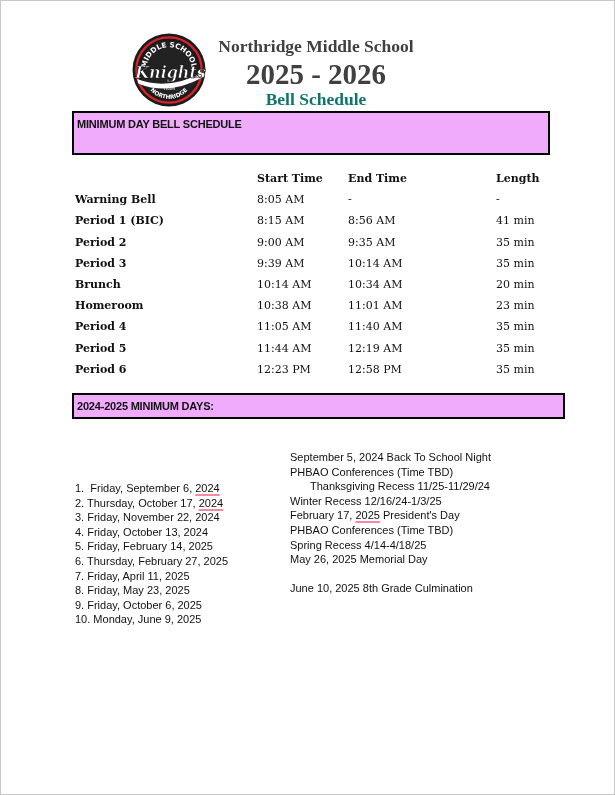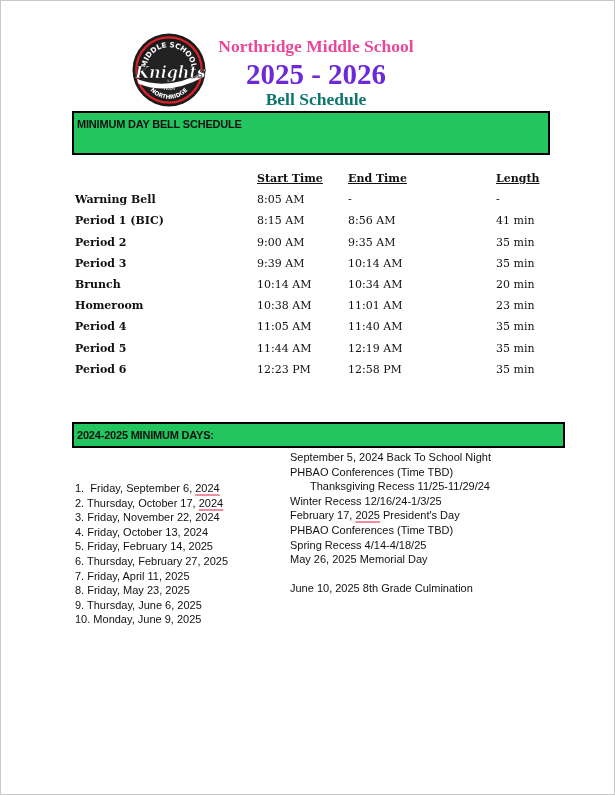--- a/index.html
+++ b/index.html
@@ -7,42 +7,42 @@
   .page {
     position: absolute; left: 0; top: 0; width: 613px; height: 793px;
     border: 1px solid #c8c8c8; border-top: 1px solid #c8c8c8; background: #fff;
   }
 
   
   .logo { position: absolute; left: 130px; top: 31px; width: 76px; height: 76px; }
 
   
   .title-block { position: absolute; left: 200px; top: 34px; width: 230px; text-align: center; }
-  .school-name { font-family: "Liberation Serif", serif; font-weight: bold; font-size: 17.5px; color: #ec4899; line-height: 22px; text-align: center; }
-  .year { font-family: "Liberation Serif", serif; font-weight: bold; font-size: 29px; color: #6d28d9; line-height: 30px; margin-top: 2px; }
+  .school-name { font-family: "Liberation Serif", serif; font-weight: bold; font-size: 17.5px; color: #404040; line-height: 22px; text-align: center; }
+  .year { font-family: "Liberation Serif", serif; font-weight: bold; font-size: 29px; color: #404040; line-height: 30px; margin-top: 2px; }
   .subtitle { font-family: "Liberation Serif", serif; font-weight: bold; font-size: 17.5px; color: #0f766e; line-height: 20px; margin-top: 0px; }
 
   
   .pink-box {
-    position: absolute; background: #22c55e; border: 2px solid #000; box-sizing: border-box;
+    position: absolute; background: #f0abfc; border: 2px solid #000; box-sizing: border-box;
     font-family: "Liberation Sans", sans-serif; font-weight: bold; font-size: 11px; color: #111;
     padding: 5px 0 0 3px; letter-spacing: -0.2px;
   }
   .box-1 { left: 71px; top: 110px; width: 478px; height: 44px; }
-  .box-2 { left: 71px; top: 421px; width: 493px; height: 26px; padding-top: 5px; }
+  .box-2 { left: 71px; top: 392px; width: 493px; height: 26px; padding-top: 5px; }
 
   
   .sched { position: absolute; left: 74px; top: 171px; }
   .sched .row { position: relative; height: 21.2px; font-family: "DejaVu Serif", serif; font-size: 11px; color: #111; }
   .sched .cell { position: absolute; top: 0; white-space: nowrap; }
   .c-name { left: 0; font-weight: bold; }
   .c-start { left: 182px; }
   .c-end { left: 273px; }
   .c-len { left: 421px; }
-  .hdr .cell { font-weight: bold; text-decoration: underline; }
+  .hdr .cell { font-weight: bold; }
   .hdr { margin-bottom: 0px; }
 
   
   .mdays { position: absolute; left: 74px; top: 450px; font-family: "Liberation Sans", sans-serif; font-size: 11px; color: #111; }
   .mdays .row { position: relative; height: 14.6px; }
   .mdays .left { position: absolute; left: 0; white-space: nowrap; margin-top: 31px; }
   .mdays .right { position: absolute; left: 215px; white-space: nowrap; }
   .spell { text-decoration: underline; text-decoration-color: #f08ca0; text-decoration-thickness: 2px; text-underline-offset: 2px; }
 </style>
 </head>
@@ -174,21 +174,21 @@
       </div>
       <div class="row">
         <span class="left"><span style="white-space: pre;">7. Friday, April 11, 2025</span></span>
         <span class="right"><span style="white-space: pre;">Spring Recess 4/14-4/18/25</span></span>
       </div>
       <div class="row">
         <span class="left"><span style="white-space: pre;">8. Friday, May 23, 2025</span></span>
         <span class="right"><span style="white-space: pre;">May 26, 2025 Memorial Day</span></span>
       </div>
       <div class="row">
-        <span class="left"><span style="white-space: pre;">9. Thursday, June 6, 2025</span></span>
+        <span class="left"><span style="white-space: pre;">9. Friday, October 6, 2025</span></span>
         <span class="right"><span style="white-space: pre;"></span></span>
       </div>
       <div class="row">
         <span class="left"><span style="white-space: pre;">10. Monday, June 9, 2025</span></span>
         <span class="right"><span style="white-space: pre;">June 10, 2025 8th Grade Culmination</span></span>
       </div>
     </div>
 
 </div>
 

